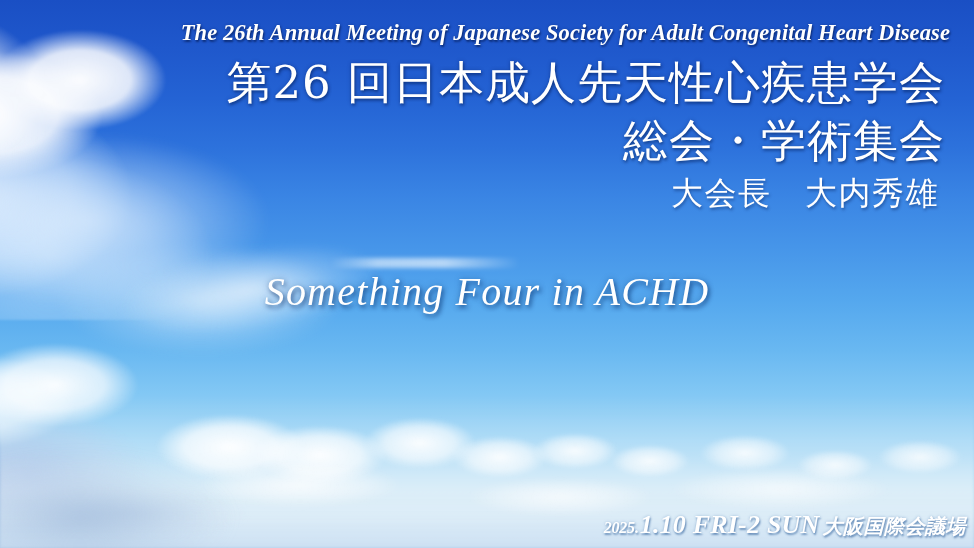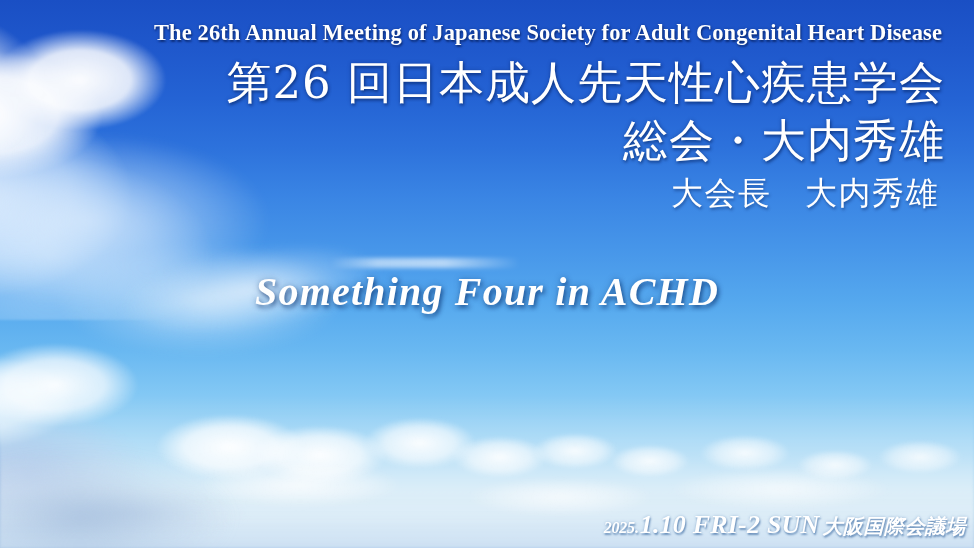--- a/index.html
+++ b/index.html
@@ -127,24 +127,25 @@
     background: radial-gradient(ellipse 180px 75px at 120px 90px, rgba(150,178,214,.6) 0%, rgba(175,200,228,.3) 52%, rgba(255,255,255,0) 84%);
     filter: blur(8px);
   }
 
   
   .content { position: absolute; inset: 0; }
 
   .tagline {
     position: absolute;
     top: 20px;
-    left: 0; right: 32px;
+    left: 0; right: 24px;
     text-align: right;
     font-size: 22.5px;
     font-weight: bold;
+    font-style: italic;
     letter-spacing: .1px;
     color: #ffffff;
     text-shadow:
       1px 2px 2px rgba(0,20,70,.55),
       0 0 3px rgba(0,30,90,.4);
     white-space: nowrap;
   }
 
   .title-block {
     position: absolute;
@@ -175,21 +176,21 @@
     white-space: nowrap;
     text-shadow: 1px 2px 3px rgba(0,25,80,.45);
   }
 
   .theme {
     position: absolute;
     top: 268px;
     left: 0; right: 0;
     text-align: center;
     font-size: 40px;
-    font-weight: bold;
+    font-weight: normal;
     font-style: italic;
     letter-spacing: 1.2px;
     color: #ffffff;
     white-space: nowrap;
     text-shadow:
       2px 3px 4px rgba(0,35,95,.5),
       0 0 6px rgba(10,50,110,.35);
   }
 
   .footer {
@@ -244,21 +245,21 @@
     <div class="cloud-sea-low"></div>
     <div class="cloud-corner-haze"></div>
   </div>
 
   <div class="content">
 
     <div class="tagline">The 26th Annual Meeting of Japanese Society for Adult Congenital Heart Disease</div>
 
     <div class="title-block">
       <div class="title-line">第26 回日本成人先天性心疾患学会</div>
-      <div class="title-line">総会・大内秀雄</div>
+      <div class="title-line">総会・学術集会</div>
     </div>
 
     <div class="chair">大会長　大内秀雄</div>
 
     <div class="theme">Something Four in ACHD</div>
 
     <div class="footer">
       <span class="footer-year">2025.</span>
       <span class="footer-date">1.10 FRI-2 SUN</span>
       <span class="footer-venue">大阪国際会議場</span>

